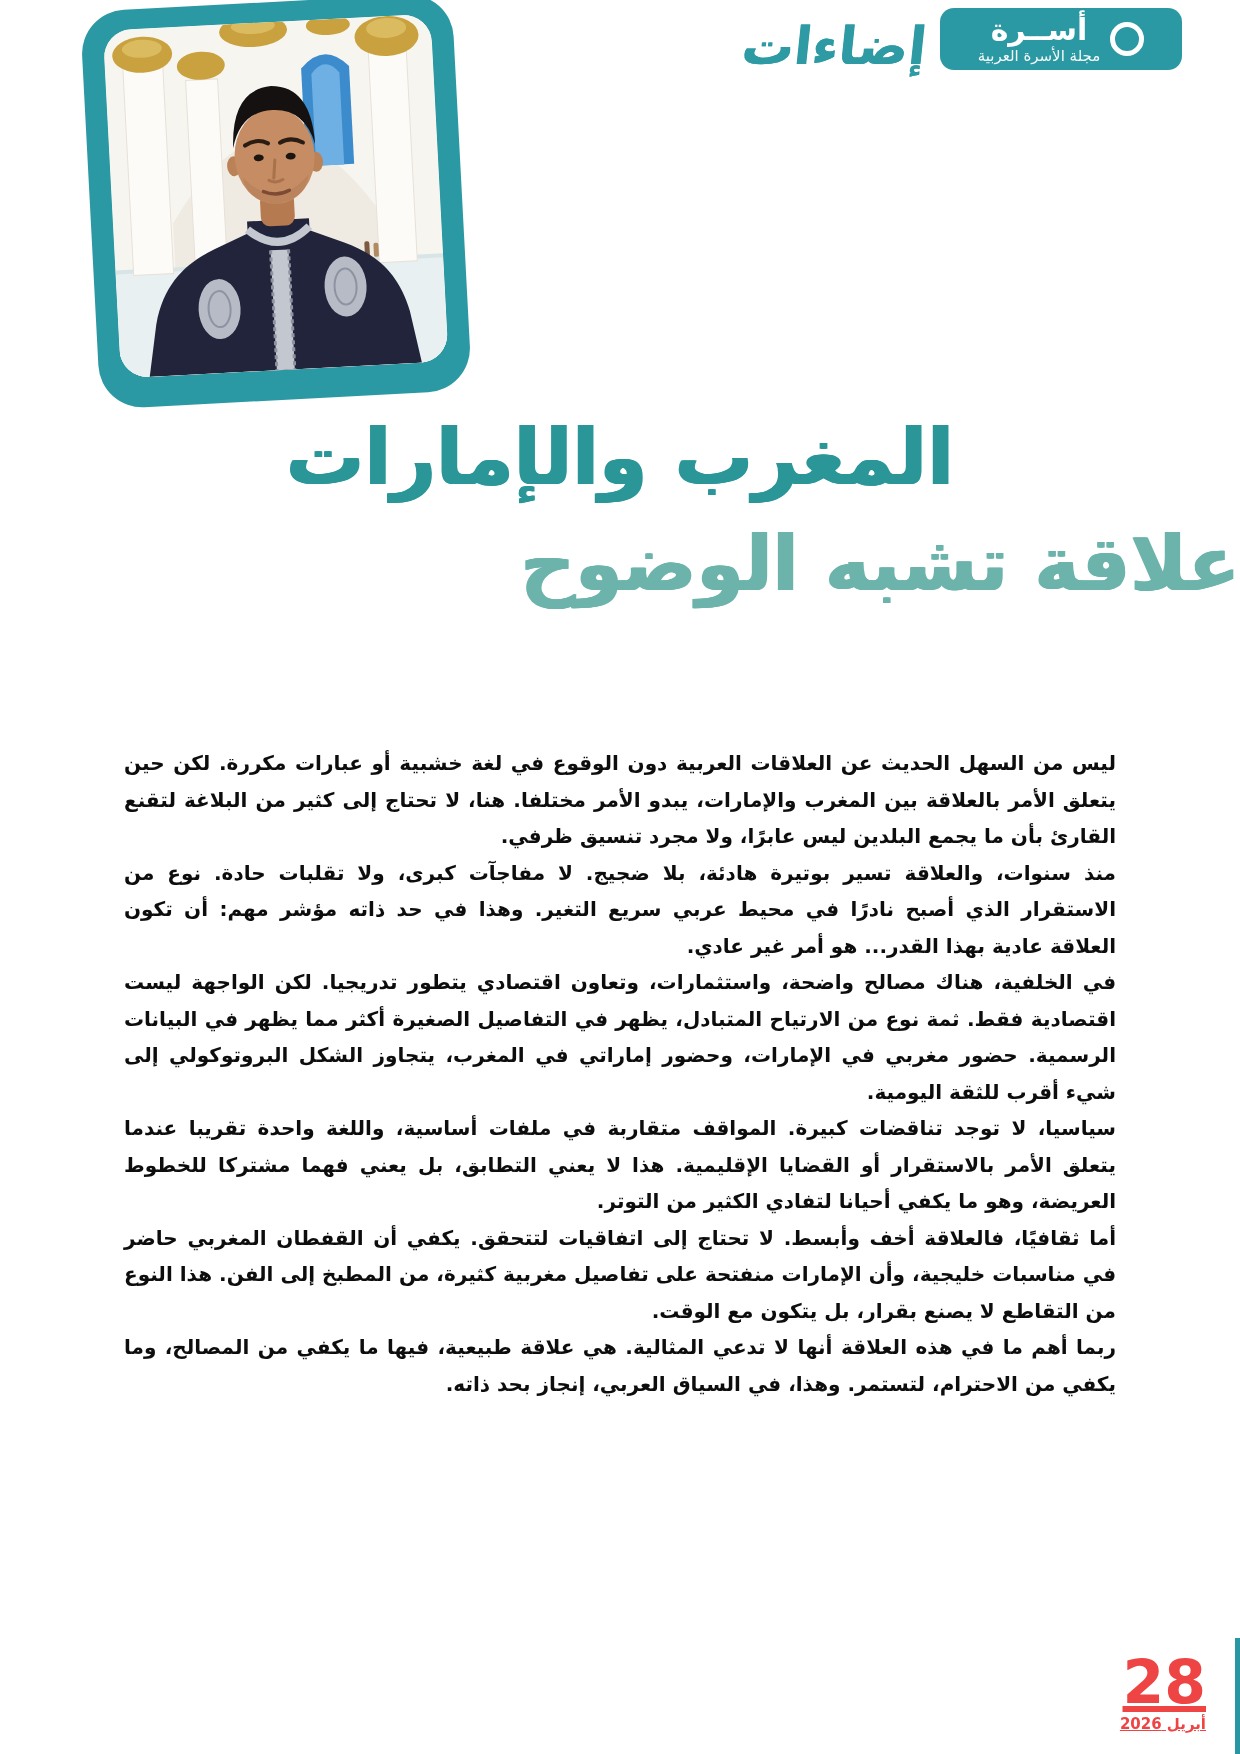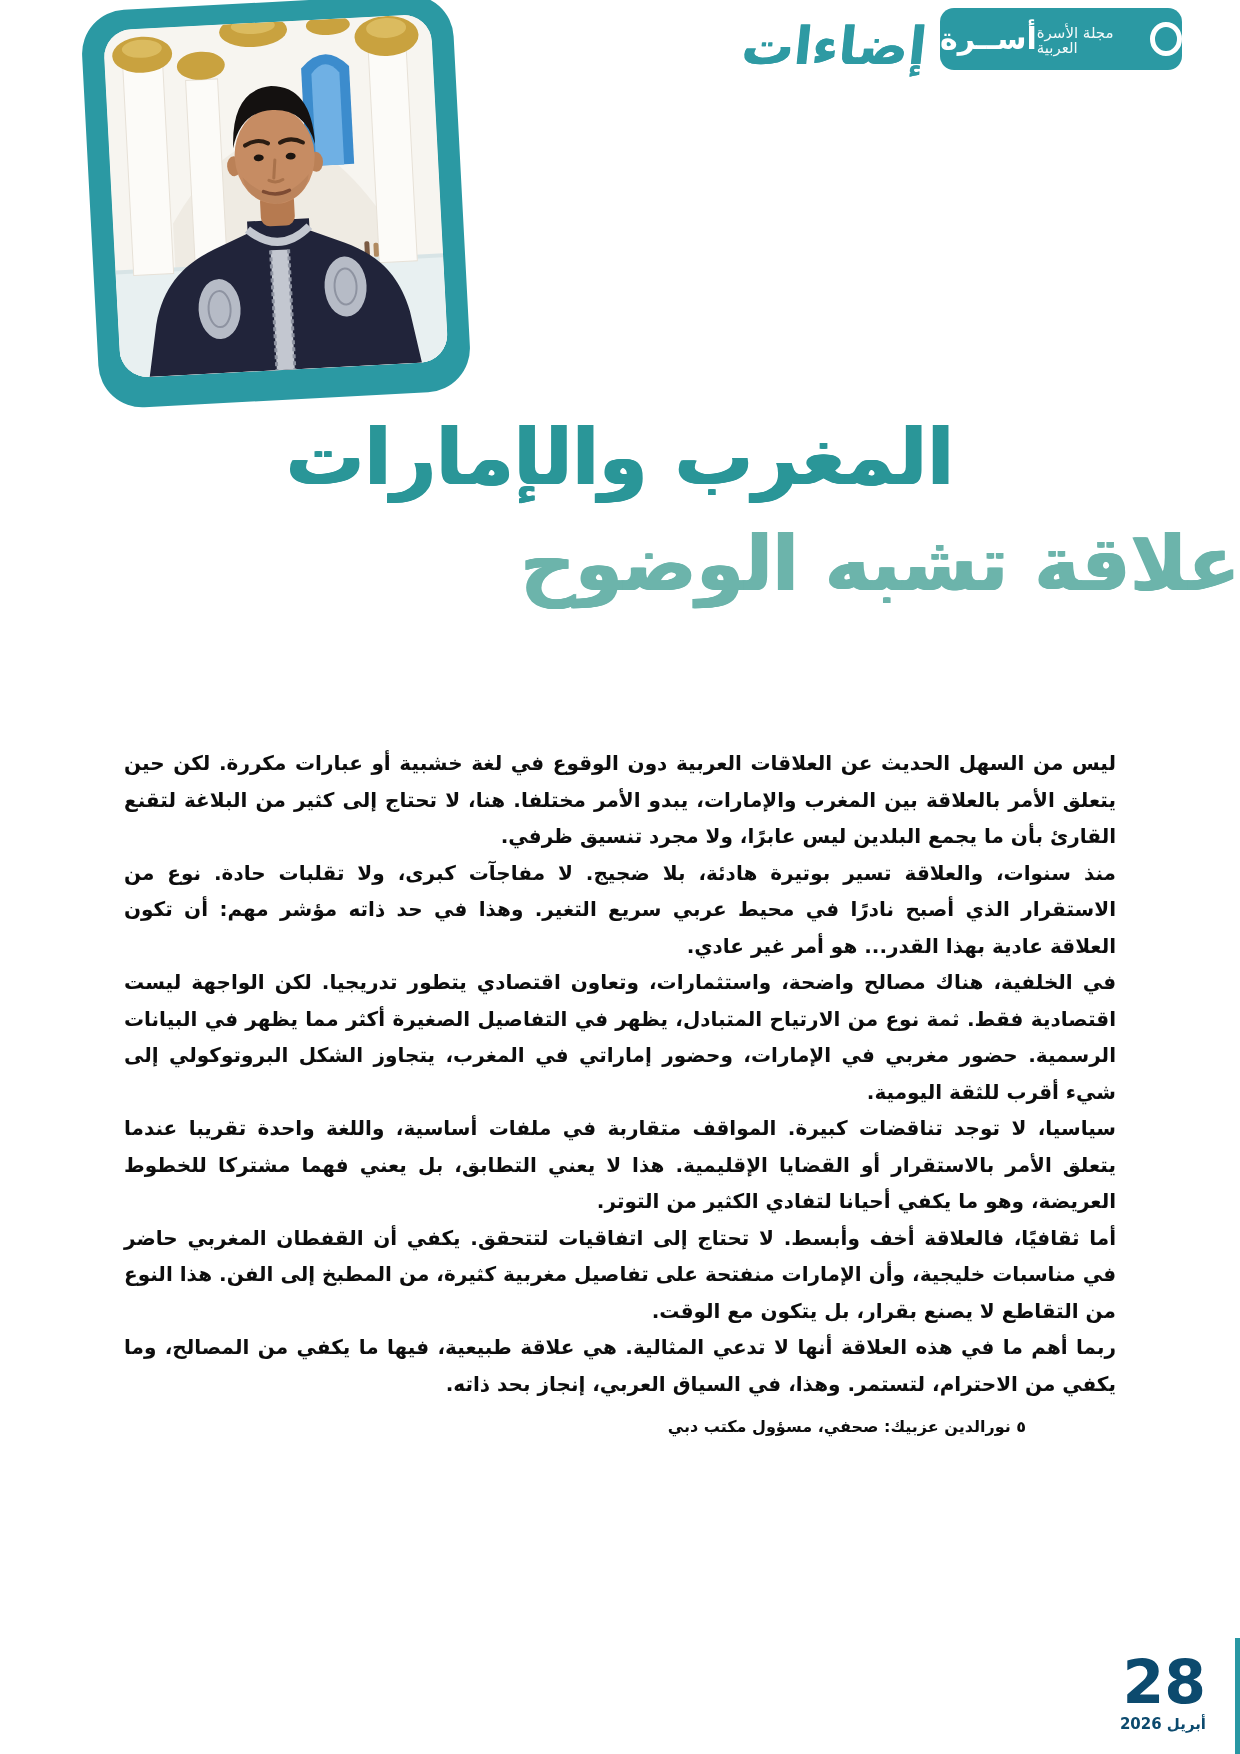--- a/index.html
+++ b/index.html
@@ -7,21 +7,21 @@
     position:relative;width:1240px;height:1754px;background:#ffffff;overflow:hidden;
     font-family:"DejaVu Sans",sans-serif;
   }
 
   
   .logo-badge{
     position:absolute;top:8px;right:58px;width:242px;height:62px;
     background:#2b99a3;border-radius:14px;color:#ffffff;
     display:flex;align-items:center;justify-content:center;gap:10px;
   }
-  .logo-stack{display:flex;flex-direction:row;align-items:center;line-height:1;}
+  .logo-stack{display:flex;flex-direction:column;align-items:center;line-height:1;}
   .logo-text{font-size:30px;font-weight:bold;letter-spacing:1px;}
   .logo-tagline{font-size:15px;margin-top:4px;opacity:.95;}
   .logo-ring{width:24px;height:24px;border:5px solid #ffffff;border-radius:50%;}
   .section-word{
     position:absolute;top:16px;right:314px;color:#2e9aa3;
     font-size:52px;font-weight:bold;transform:skewX(-6deg);
     text-shadow:0.5px 0 #2e9aa3;
   }
 
   
@@ -61,21 +61,21 @@
     font-size:20px;line-height:36.5px;font-weight:bold;color:#0d0d0d;
   }
   .article p{margin:0;}
   .byline{
     margin-top:12px;text-align:right;padding-left:0;padding-right:90px;
     font-size:16px;line-height:26px;
   }
 
   
   .page-footer{
-    position:absolute;top:1652px;right:34px;text-align:right;color:#0c4a6e;direction:rtl;
+    position:absolute;top:1652px;right:34px;text-align:right;color:#ef4444;direction:rtl;text-decoration:underline;
   }
   .page-number{font-size:60px;font-weight:bold;line-height:1;letter-spacing:0;}
   .issue-date{font-size:15px;font-weight:bold;margin-top:3px;}
   .edge-bar{
     position:absolute;right:0;top:1638px;width:5px;height:116px;background:#2897a3;
   }
 </style>
 </head>
 <body>
 
@@ -162,21 +162,20 @@
 
   <div class="article">
     <div id="paragraphs">
         <p>ليس من السهل الحديث عن العلاقات العربية دون الوقوع في لغة خشبية أو عبارات مكررة. لكن حين يتعلق الأمر بالعلاقة بين المغرب والإمارات، يبدو الأمر مختلفا. هنا، لا تحتاج إلى كثير من البلاغة لتقنع القارئ بأن ما يجمع البلدين ليس عابرًا، ولا مجرد تنسيق ظرفي.</p>
         <p>منذ سنوات، والعلاقة تسير بوتيرة هادئة، بلا ضجيج. لا مفاجآت كبرى، ولا تقلبات حادة. نوع من الاستقرار الذي أصبح نادرًا في محيط عربي سريع التغير. وهذا في حد ذاته مؤشر مهم: أن تكون العلاقة عادية بهذا القدر... هو أمر غير عادي.</p>
         <p>في الخلفية، هناك مصالح واضحة، واستثمارات، وتعاون اقتصادي يتطور تدريجيا. لكن الواجهة ليست اقتصادية فقط. ثمة نوع من الارتياح المتبادل، يظهر في التفاصيل الصغيرة أكثر مما يظهر في البيانات الرسمية. حضور مغربي في الإمارات، وحضور إماراتي في المغرب، يتجاوز الشكل البروتوكولي إلى شيء أقرب للثقة اليومية.</p>
         <p>سياسيا، لا توجد تناقضات كبيرة. المواقف متقاربة في ملفات أساسية، واللغة واحدة تقريبا عندما يتعلق الأمر بالاستقرار أو القضايا الإقليمية. هذا لا يعني التطابق، بل يعني فهما مشتركا للخطوط العريضة، وهو ما يكفي أحيانا لتفادي الكثير من التوتر.</p>
         <p>أما ثقافيًا، فالعلاقة أخف وأبسط. لا تحتاج إلى اتفاقيات لتتحقق. يكفي أن القفطان المغربي حاضر في مناسبات خليجية، وأن الإمارات منفتحة على تفاصيل مغربية كثيرة، من المطبخ إلى الفن. هذا النوع من التقاطع لا يصنع بقرار، بل يتكون مع الوقت.</p>
         <p>ربما أهم ما في هذه العلاقة أنها لا تدعي المثالية. هي علاقة طبيعية، فيها ما يكفي من المصالح، وما يكفي من الاحترام، لتستمر. وهذا، في السياق العربي، إنجاز بحد ذاته.</p>
       </div>
-    <div class="byline">٥ نورالدين عزبيك: صحفي، مسؤول مكتب دبي</div>
   </div>
 
   <div class="page-footer">
     <div class="page-number">28</div>
     <div class="issue-date">أبريل 2026</div>
   </div>
   <div class="edge-bar"></div>
 
 </div>
 

